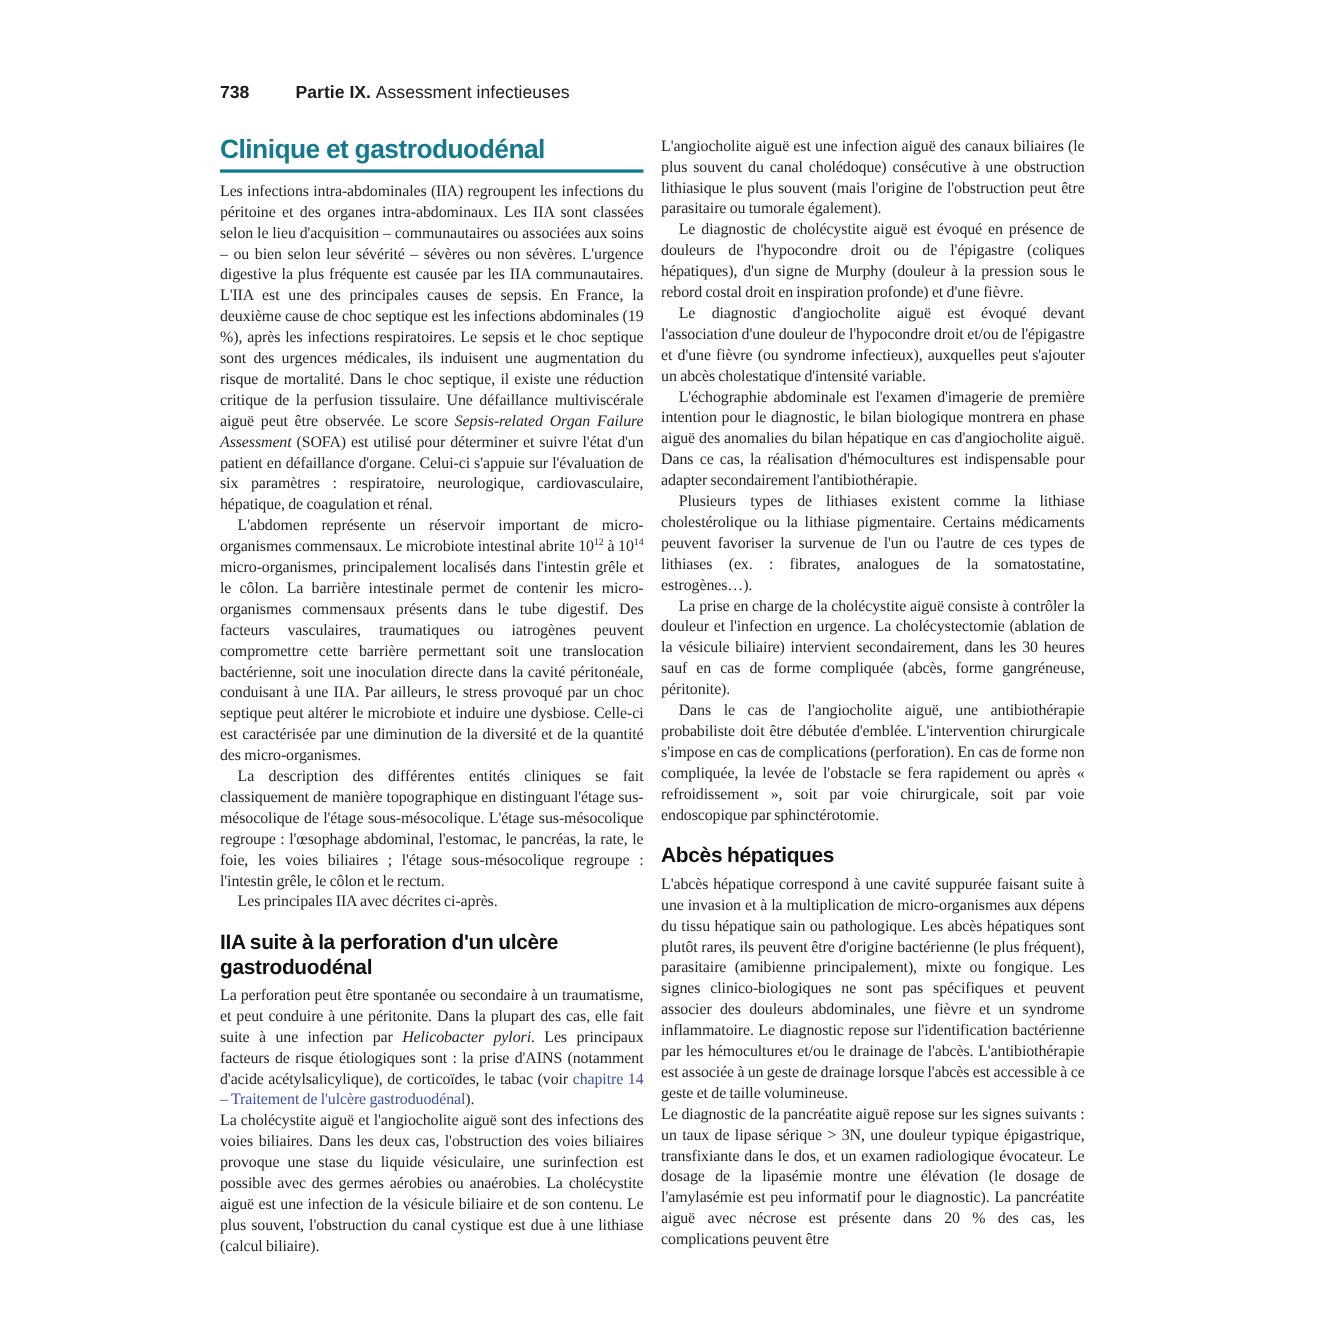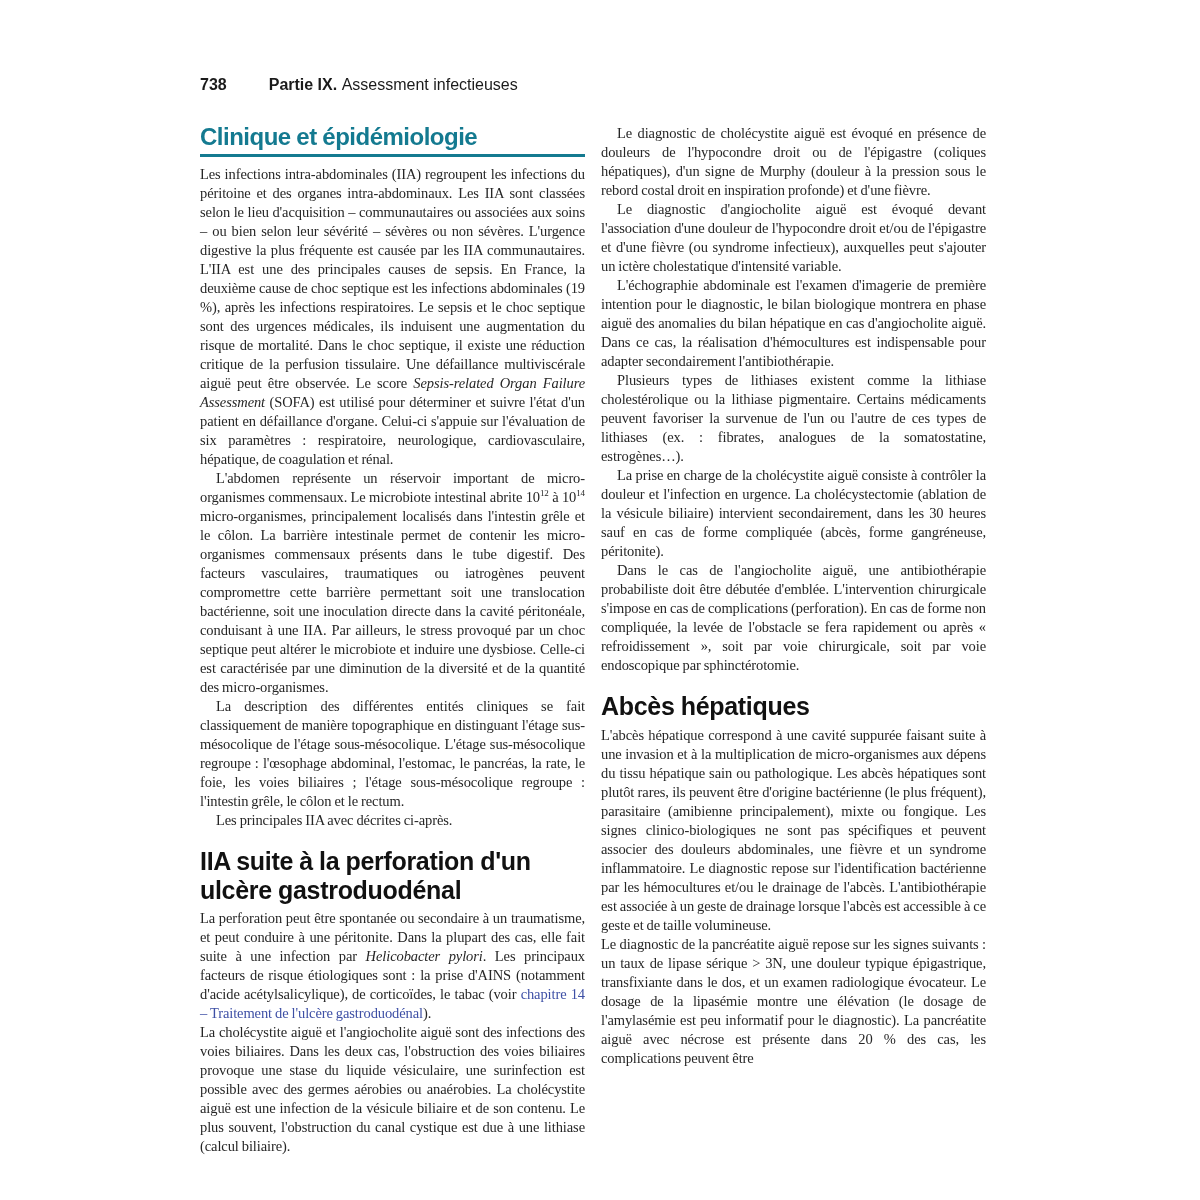--- a/index.html
+++ b/index.html
@@ -48,21 +48,21 @@
     letter-spacing:-0.5px;
     color:var(--teal);
     border-bottom:3px solid var(--teal);
     padding-bottom:4px;
     margin:0 0 8px 0;
     text-align:left;
     font-weight:bold;
   }
   h3.sub-heading{
     font-family:"Liberation Sans","DejaVu Sans",sans-serif;
-    font-size:25px;line-height:1.14;
+    font-size:19px;line-height:1.14;
     letter-spacing:-0.3px;
     color:var(--heading);
     margin:17px 0 5px 0;
     text-align:left;
     font-weight:bold;
   }
   sup{font-size:62%;line-height:0;}
   i{font-style:italic;}
   a.xref{color:var(--link);text-decoration:none;cursor:pointer;}
 </style>
@@ -72,33 +72,34 @@
 <div class="page">
 
   <div class="page-header">
     <span class="pgnum">738</span>
     <span class="part"><b>Partie IX.</b>&nbsp;<span>Assessment infectieuses</span></span>
   </div>
 
   <div class="columns">
 
     <div class="col" lang="fr">
-      <h2 class="main-heading">Clinique et épidémiologie</h2>
+      <h2 class="main-heading">Clinique et gastroduodénal</h2>
       <p><span>Les infections intra-abdominales (IIA) regroupent les infections du péritoine et des organes intra-abdominaux. Les IIA sont classées selon le lieu d'acquisition – communautaires ou associées aux soins – ou bien selon leur sévérité – sévères ou non sévères. L'urgence digestive la plus fréquente est causée par les IIA communautaires. L'IIA est une des principales causes de sepsis. En France, la deuxième cause de choc septique est les infections abdominales (19 %), après les infections respiratoires. Le sepsis et le choc septique sont des urgences médicales, ils induisent une augmentation du risque de mortalité. Dans le choc septique, il existe une réduction critique de la perfusion tissulaire. Une défaillance multiviscérale aiguë peut être observée. Le score </span><i>Sepsis-related Organ Failure Assessment</i><span> (SOFA) est utilisé pour déterminer et suivre l'état d'un patient en défaillance d'organe. Celui-ci s'appuie sur l'évaluation de six paramètres : respiratoire, neurologique, cardiovasculaire, hépatique, de coagulation et rénal.</span></p>
       <p class="indent"><span>L'abdomen représente un réservoir important de micro-organismes commensaux. Le microbiote intestinal abrite 10</span><sup>12</sup><span> à 10</span><sup>14</sup><span> micro-organismes, principalement localisés dans l'intestin grêle et le côlon. La barrière intestinale permet de contenir les micro-organismes commensaux présents dans le tube digestif. Des facteurs vasculaires, traumatiques ou iatrogènes peuvent compromettre cette barrière permettant soit une translocation bactérienne, soit une inoculation directe dans la cavité péritonéale, conduisant à une IIA. Par ailleurs, le stress provoqué par un choc septique peut altérer le microbiote et induire une dysbiose. Celle-ci est caractérisée par une diminution de la diversité et de la quantité des micro-organismes.</span></p>
       <p class="indent"><span>La description des différentes entités cliniques se fait classiquement de manière topographique en distinguant l'étage sus-mésocolique de l'étage sous-mésocolique. L'étage sus-mésocolique regroupe : l'œsophage abdominal, l'estomac, le pancréas, la rate, le foie, les voies biliaires ; l'étage sous-mésocolique regroupe : l'intestin grêle, le côlon et le rectum.</span></p>
       <p class="indent"><span>Les principales IIA avec décrites ci-après.</span></p>
       <h3 class="sub-heading">IIA suite à la perforation d'un ulcère gastroduodénal</h3>
       <p><span>La perforation peut être spontanée ou secondaire à un traumatisme, et peut conduire à une péritonite. Dans la plupart des cas, elle fait suite à une infection par </span><i>Helicobacter pylori</i><span>. Les principaux facteurs de risque étiologiques sont : la prise d'AINS (notamment d'acide acétylsalicylique), de corticoïdes, le tabac (voir </span><a class="xref" href="#">chapitre 14 – Traitement de l'ulcère gastroduodénal</a><span>).</span></p>
       <p><span>La cholécystite aiguë et l'angiocholite aiguë sont des infections des voies biliaires. Dans les deux cas, l'obstruction des voies biliaires provoque une stase du liquide vésiculaire, une surinfection est possible avec des germes aérobies ou anaérobies. La cholécystite aiguë est une infection de la vésicule biliaire et de son contenu. Le plus souvent, l'obstruction du canal cystique est due à une lithiase (calcul biliaire).</span></p>
     </div>
 
     <div class="col" lang="fr">
+      <p><span>L'angiocholite aiguë est une infection aiguë des canaux biliaires (le plus souvent du canal cholédoque) consécutive à une obstruction lithiasique le plus souvent (mais l'origine de l'obstruction peut être parasitaire ou tumorale également).</span></p>
       <p class="indent"><span>Le diagnostic de cholécystite aiguë est évoqué en présence de douleurs de l'hypocondre droit ou de l'épigastre (coliques hépatiques), d'un signe de Murphy (douleur à la pression sous le rebord costal droit en inspiration profonde) et d'une fièvre.</span></p>
-      <p class="indent"><span>Le diagnostic d'angiocholite aiguë est évoqué devant l'association d'une douleur de l'hypocondre droit et/ou de l'épigastre et d'une fièvre (ou syndrome infectieux), auxquelles peut s'ajouter un ictère cholestatique d'intensité variable.</span></p>
+      <p class="indent"><span>Le diagnostic d'angiocholite aiguë est évoqué devant l'association d'une douleur de l'hypocondre droit et/ou de l'épigastre et d'une fièvre (ou syndrome infectieux), auxquelles peut s'ajouter un abcès cholestatique d'intensité variable.</span></p>
       <p class="indent"><span>L'échographie abdominale est l'examen d'imagerie de première intention pour le diagnostic, le bilan biologique montrera en phase aiguë des anomalies du bilan hépatique en cas d'angiocholite aiguë. Dans ce cas, la réalisation d'hémocultures est indispensable pour adapter secondairement l'antibiothérapie.</span></p>
       <p class="indent"><span>Plusieurs types de lithiases existent comme la lithiase cholestérolique ou la lithiase pigmentaire. Certains médicaments peuvent favoriser la survenue de l'un ou l'autre de ces types de lithiases (ex. : fibrates, analogues de la somatostatine, estrogènes…).</span></p>
       <p class="indent"><span>La prise en charge de la cholécystite aiguë consiste à contrôler la douleur et l'infection en urgence. La cholécystectomie (ablation de la vésicule biliaire) intervient secondairement, dans les 30 heures sauf en cas de forme compliquée (abcès, forme gangréneuse, péritonite).</span></p>
       <p class="indent"><span>Dans le cas de l'angiocholite aiguë, une antibiothérapie probabiliste doit être débutée d'emblée. L'intervention chirurgicale s'impose en cas de complications (perforation). En cas de forme non compliquée, la levée de l'obstacle se fera rapidement ou après « refroidissement », soit par voie chirurgicale, soit par voie endoscopique par sphinctérotomie.</span></p>
       <h3 class="sub-heading">Abcès hépatiques</h3>
       <p><span>L'abcès hépatique correspond à une cavité suppurée faisant suite à une invasion et à la multiplication de micro-organismes aux dépens du tissu hépatique sain ou pathologique. Les abcès hépatiques sont plutôt rares, ils peuvent être d'origine bactérienne (le plus fréquent), parasitaire (amibienne principalement), mixte ou fongique. Les signes clinico-biologiques ne sont pas spécifiques et peuvent associer des douleurs abdominales, une fièvre et un syndrome inflammatoire. Le diagnostic repose sur l'identification bactérienne par les hémocultures et/ou le drainage de l'abcès. L'antibiothérapie est associée à un geste de drainage lorsque l'abcès est accessible à ce geste et de taille volumineuse.</span></p>
       <p><span>Le diagnostic de la pancréatite aiguë repose sur les signes suivants : un taux de lipase sérique &gt; 3N, une douleur typique épigastrique, transfixiante dans le dos, et un examen radiologique évocateur. Le dosage de la lipasémie montre une élévation (le dosage de l'amylasémie est peu informatif pour le diagnostic). La pancréatite aiguë avec nécrose est présente dans 20 % des cas, les complications peuvent être</span></p>
     </div>
 
   </div>

